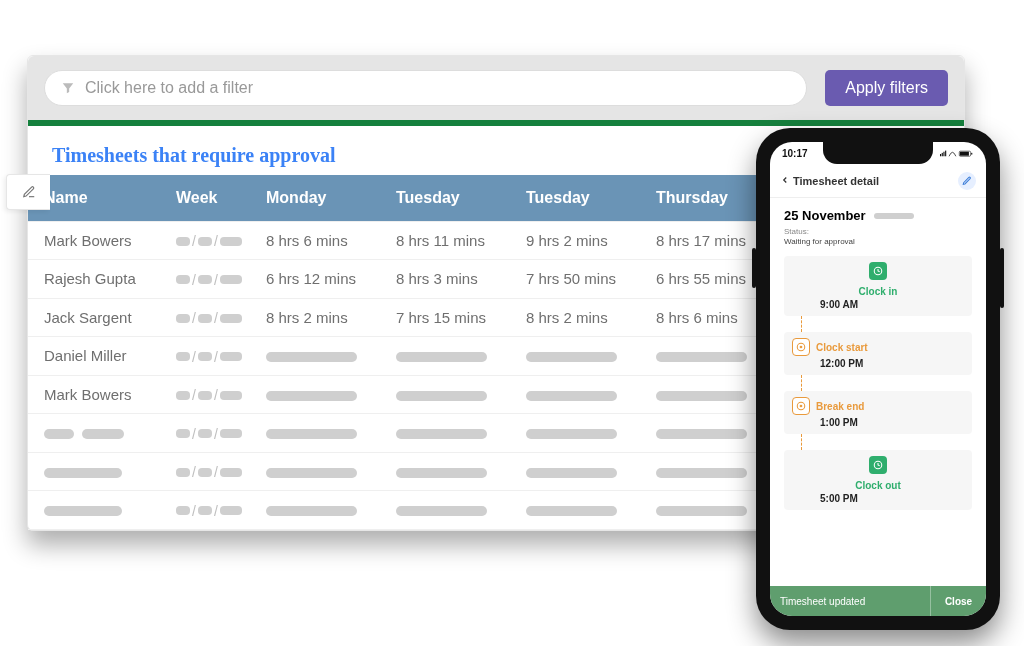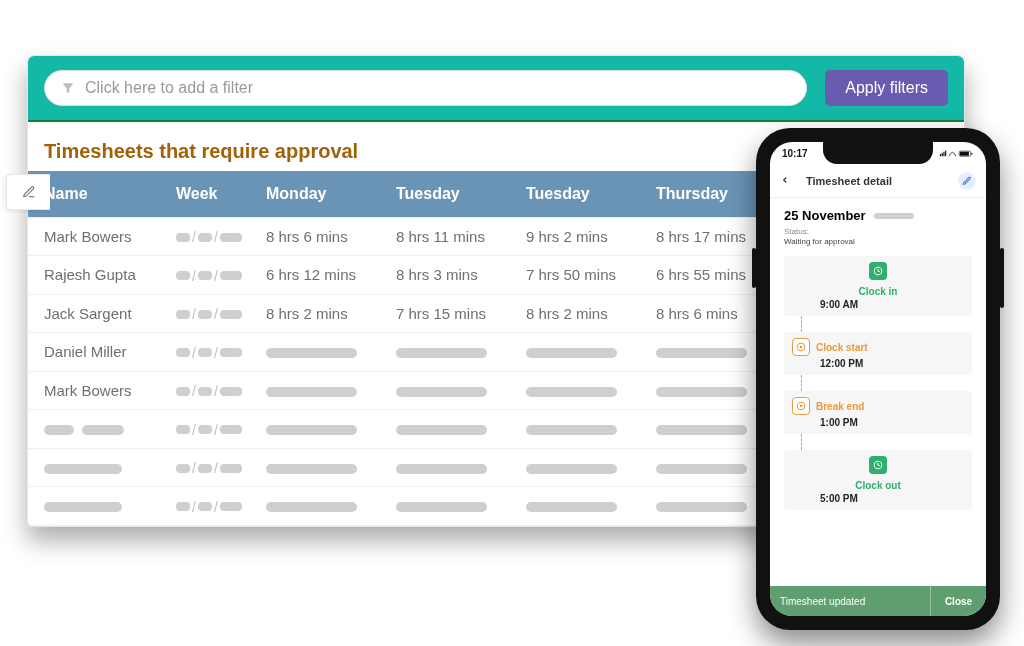--- a/index.html
+++ b/index.html
@@ -13,22 +13,22 @@
     background: #fff;
     border: 1px solid #e6e6e6;
     border-radius: 6px;
     box-shadow: 0 14px 24px rgba(0,0,0,0.32);
   }
   .filter-row {
     display: flex;
     gap: 18px;
     padding: 14px 16px;
     align-items: center;
-    border-bottom: 2px solid #15803d;
-    background: #14b8a6;
+    border-bottom: 6px solid #15803d;
+    background: #e5e5e5;
     border-radius: 6px 6px 0 0;
   }
   .filter-input {
     flex: 1;
     background: #fff;
     border: 1px solid #dddddd;
     border-radius: 18px;
     height: 36px;
     display: flex;
     align-items: center;
@@ -46,24 +46,25 @@
     color: #fff;
     border: none;
     border-radius: 5px;
     height: 36px;
     padding: 0 20px;
     font-size: 16px;
     cursor: pointer;
   }
 
   .section-title {
-    padding: 18px 16px 8px 16px;
+    padding: 18px 16px 8px 24px;
     font-size: 20px;
     font-weight: 600;
-    color: #a16207;
+    color: #3b82f6;
+    font-family: Liberation Serif, serif;
   }
 
   .tab-edit {
     position: absolute;
     left: -22px;
     top: 118px;
     width: 44px; height: 36px;
     background: #fff;
     border: 1px solid #e6e6e6;
     border-right: none;
@@ -143,21 +144,21 @@
     color: #111;
   }
   .status-bar .right svg { vertical-align: middle; }
   .ph-header {
     height: 34px;
     border-bottom: 1px solid #eee;
     display: flex; align-items: center; justify-content: space-between;
     padding: 0 10px;
     font-size: 11px; font-weight: 600; color: #333;
   }
-  .ph-header-left { display:flex; align-items:center; gap:16px; }
+  .ph-header-left { display:flex; align-items:center; gap:3px; }
   .circle-btn {
     width: 18px; height:18px; border-radius:50%;
     background:#e6efff; display:flex; align-items:center; justify-content:center;
   }
   .ph-body { flex:1; padding: 10px 14px 0 14px; overflow:hidden; }
   .ph-date { font-size: 13px; font-weight: 700; display:flex; align-items:center; gap:8px; }
   .ph-date .bar { width:40px; height:6px; background:#cfcfcf; border-radius:3px; }
   .ph-status { font-size: 8px; color:#444; margin-top:4px; margin-bottom:10px; }
   .ph-status .lbl { font-weight:400; color:#888; display:block; margin-bottom:1px; }
 

